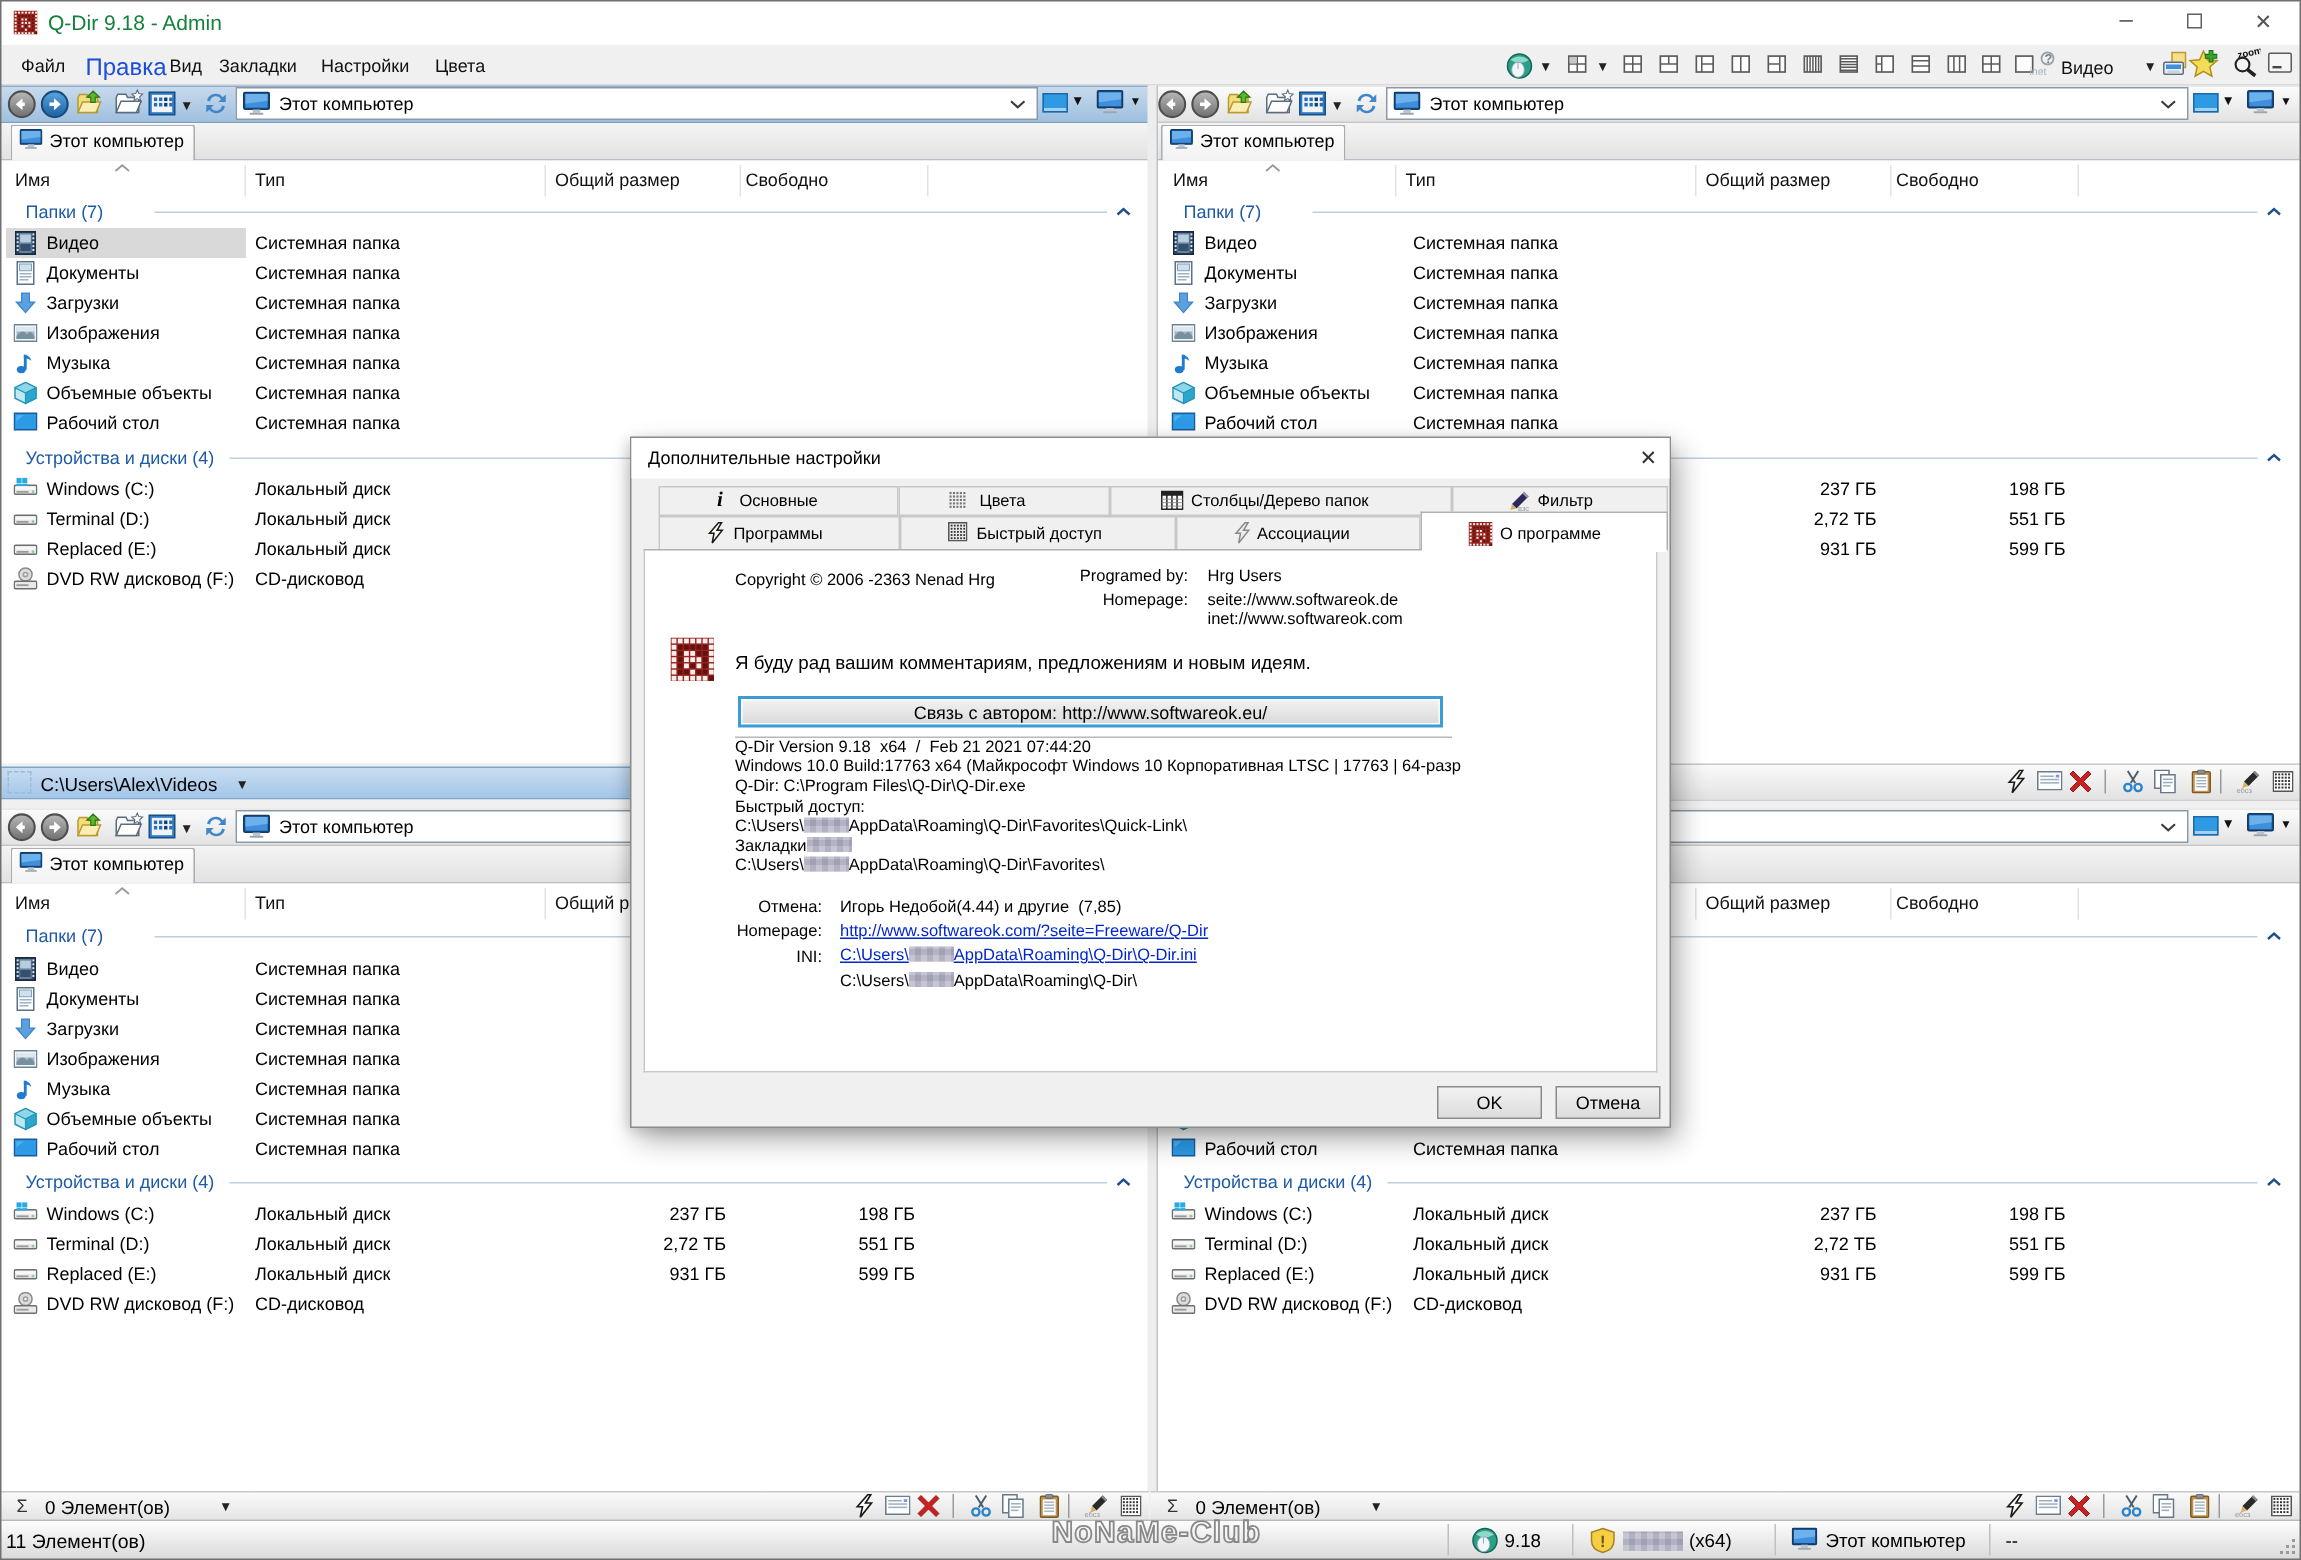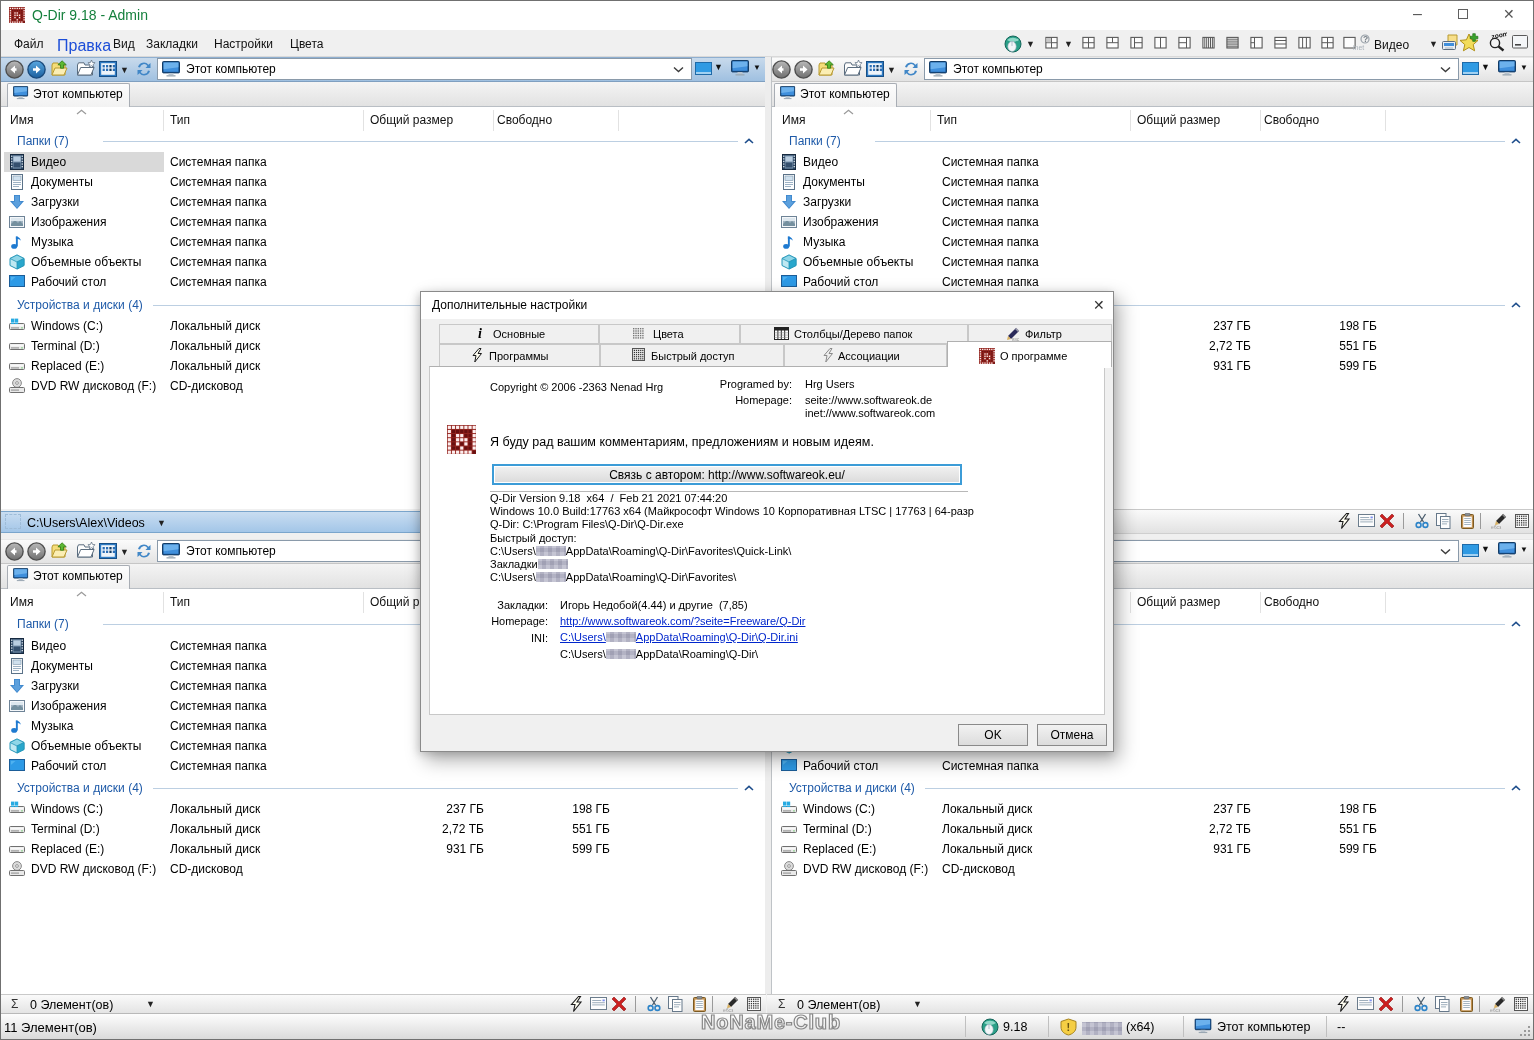--- a/index.html
+++ b/index.html
@@ -1490,21 +1490,21 @@
       <rect x="13.17857142857143" y="25.60714285714286" width="3.192857142857143" height="3.192857142857143" fill="#fdeeee"></rect>
       <rect x="17.321428571428573" y="25.60714285714286" width="3.192857142857143" height="3.192857142857143" fill="#fdeeee"></rect>
       <rect x="21.464285714285715" y="25.60714285714286" width="3.192857142857143" height="3.192857142857143" fill="#fdeeee"></rect>
       <rect x="25.60714285714286" y="25.60714285714286" width="3.192857142857143" height="3.192857142857143" fill="#681010"></rect>
     </svg></div>
 <div style="position:absolute;left:490px;top:435px;font-size:12.5px;color:#000;white-space:nowrap;z-index:11;">Я буду рад вашим комментариям, предложениям и новым идеям.</div>
 <div style="position:absolute;left:492px;top:464px;width:470px;height:21px;background:linear-gradient(#f2f2f2,#dadada);border:2px solid #3c9cd7;box-shadow:inset 0 0 0 1px #ffffff;z-index:11;"></div>
 <div style="position:absolute;left:492px;top:468px;font-size:12px;color:#000;white-space:nowrap;width:470px;z-index:11;text-align:center;">Связь с автором: http://www.softwareok.eu/</div>
 <div style="position:absolute;left:490px;top:491px;width:478px;height:1px;background:#b8b8b8;z-index:11;"></div>
 <div style="position:absolute;left:490px;top:492px;width:560px;height:95px;z-index:11;font-size:11px;line-height:13.2px;white-space:nowrap;overflow:hidden;color:#000;">Q-Dir Version 9.18&nbsp; x64&nbsp; /&nbsp; Feb 21 2021 07:44:20<br>Windows 10.0 Build:17763 x64 (Майкрософт Windows 10 Корпоративная LTSC | 17763 | 64-разр<br>Q-Dir: C:\Program Files\Q-Dir\Q-Dir.exe<br>Быстрый доступ:<br>C:\Users\<span class="blur" style="width:30px;"></span>AppData\Roaming\Q-Dir\Favorites\Quick-Link\<br>Закладки<span class="blur" style="width:30px;"></span><br>C:\Users\<span class="blur" style="width:30px;"></span>AppData\Roaming\Q-Dir\Favorites\</div>
-<div style="position:absolute;left:480px;top:599px;font-size:11px;color:#000;white-space:nowrap;width:68px;z-index:11;text-align:right;">Закладки:</div>
+<div style="position:absolute;left:480px;top:599px;font-size:11px;color:#000;white-space:nowrap;width:68px;z-index:11;text-align:right;">Отмена:</div>
 <div style="position:absolute;left:560px;top:599px;font-size:11px;color:#000;white-space:nowrap;z-index:11;">Игорь Недобой(4.44) и другие&nbsp; (7,85)</div>
 <div style="position:absolute;left:480px;top:615px;font-size:11px;color:#000;white-space:nowrap;width:68px;z-index:11;text-align:right;">Homepage:</div>
 <div style="position:absolute;left:560px;top:615px;font-size:11px;color:#000;white-space:nowrap;z-index:11;"><span class="ul">http://www.softwareok.com/?seite=Freeware/Q-Dir</span></div>
 <div style="position:absolute;left:480px;top:632px;font-size:11px;color:#000;white-space:nowrap;width:68px;z-index:11;text-align:right;">INI:</div>
 <div style="position:absolute;left:560px;top:631px;font-size:11px;color:#000;white-space:nowrap;z-index:11;"><span class="ul">C:\Users\</span><span class="blur" style="width:30px;"></span><span class="ul">AppData\Roaming\Q-Dir\Q-Dir.ini</span></div>
 <div style="position:absolute;left:560px;top:648px;font-size:11px;color:#000;white-space:nowrap;z-index:11;">C:\Users\<span class="blur" style="width:30px;"></span>AppData\Roaming\Q-Dir\</div>
 <div style="position:absolute;left:958px;top:724px;width:70px;height:22px;background:linear-gradient(#f2f2f2,#dcdcdc);border:1px solid #8a8a8a;z-index:11;"></div>
 <div style="position:absolute;left:958px;top:728px;font-size:12px;color:#000;white-space:nowrap;width:70px;z-index:11;text-align:center;">OK</div>
 <div style="position:absolute;left:1037px;top:724px;width:70px;height:22px;background:linear-gradient(#f2f2f2,#dcdcdc);border:1px solid #8a8a8a;z-index:11;"></div>
 <div style="position:absolute;left:1037px;top:728px;font-size:12px;color:#000;white-space:nowrap;width:70px;z-index:11;text-align:center;">Отмена</div>

